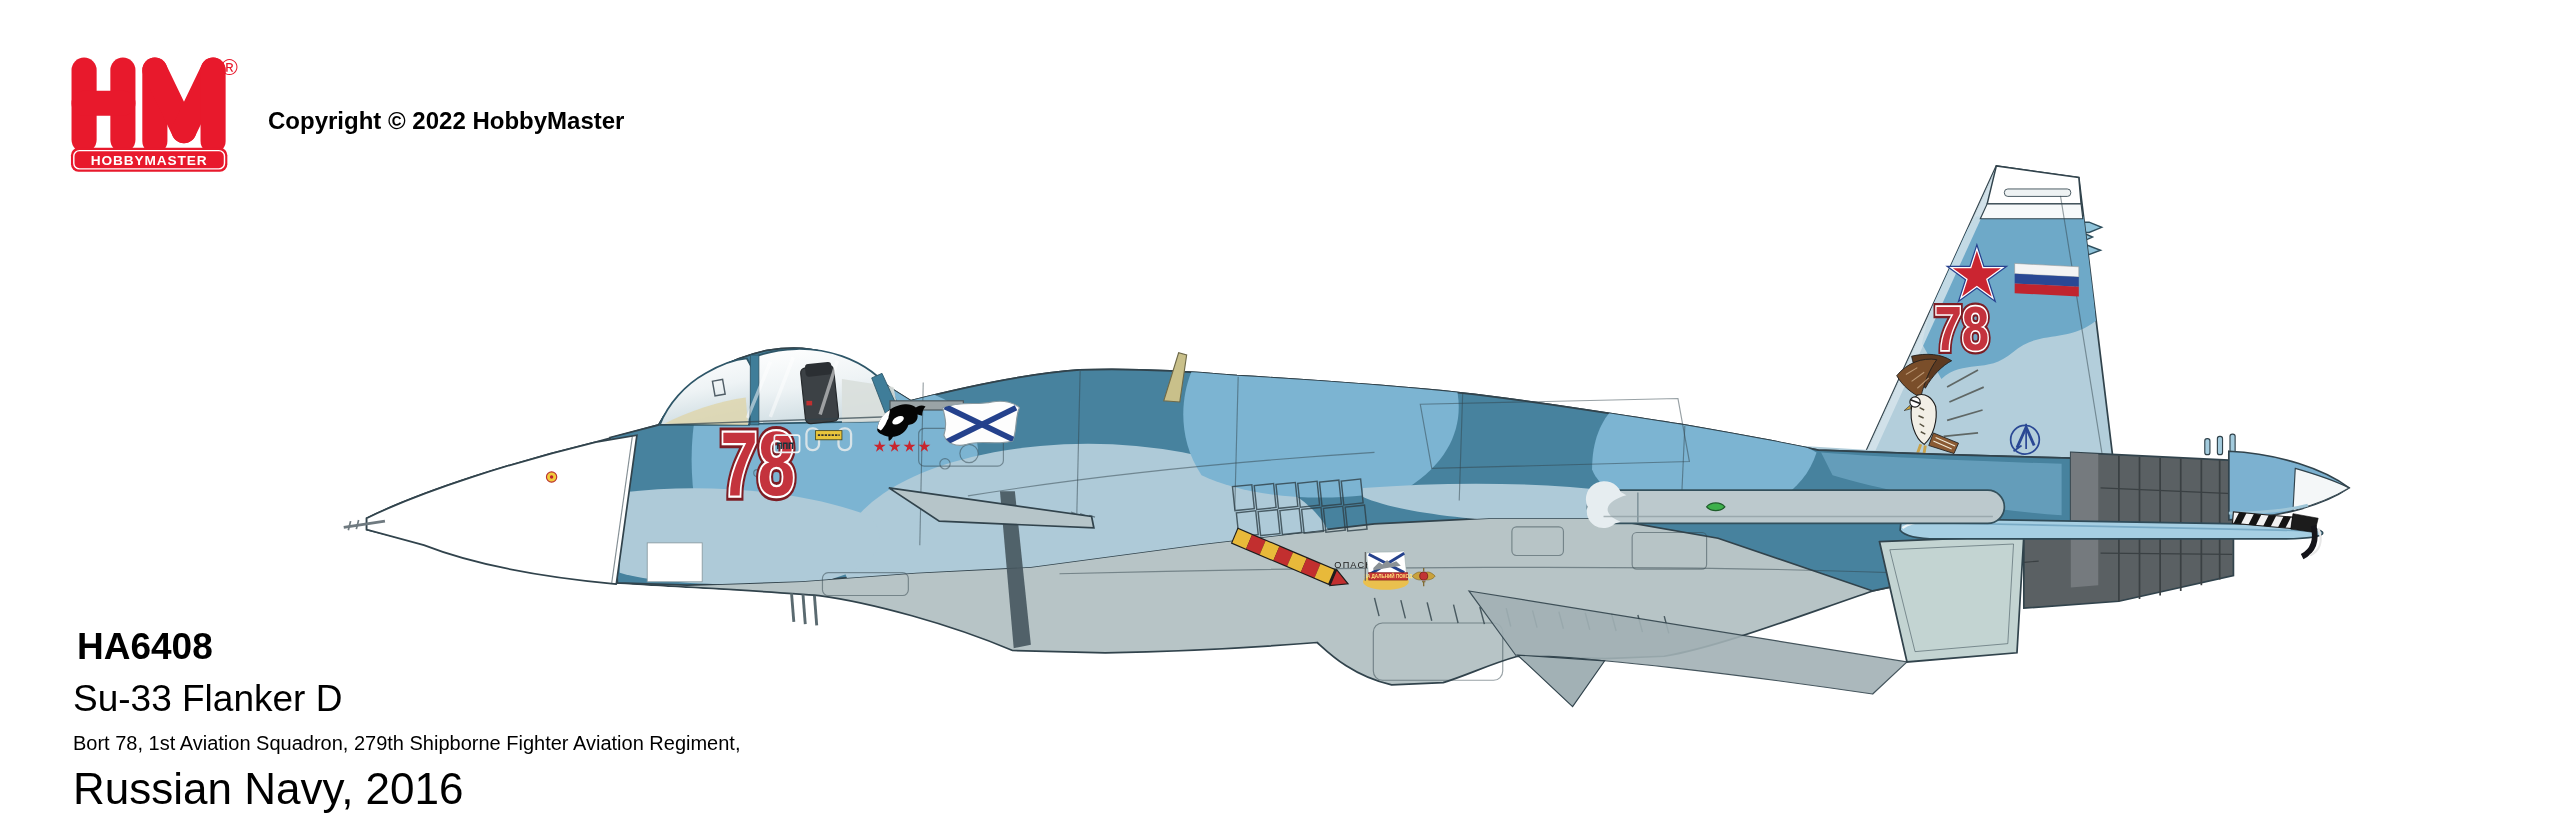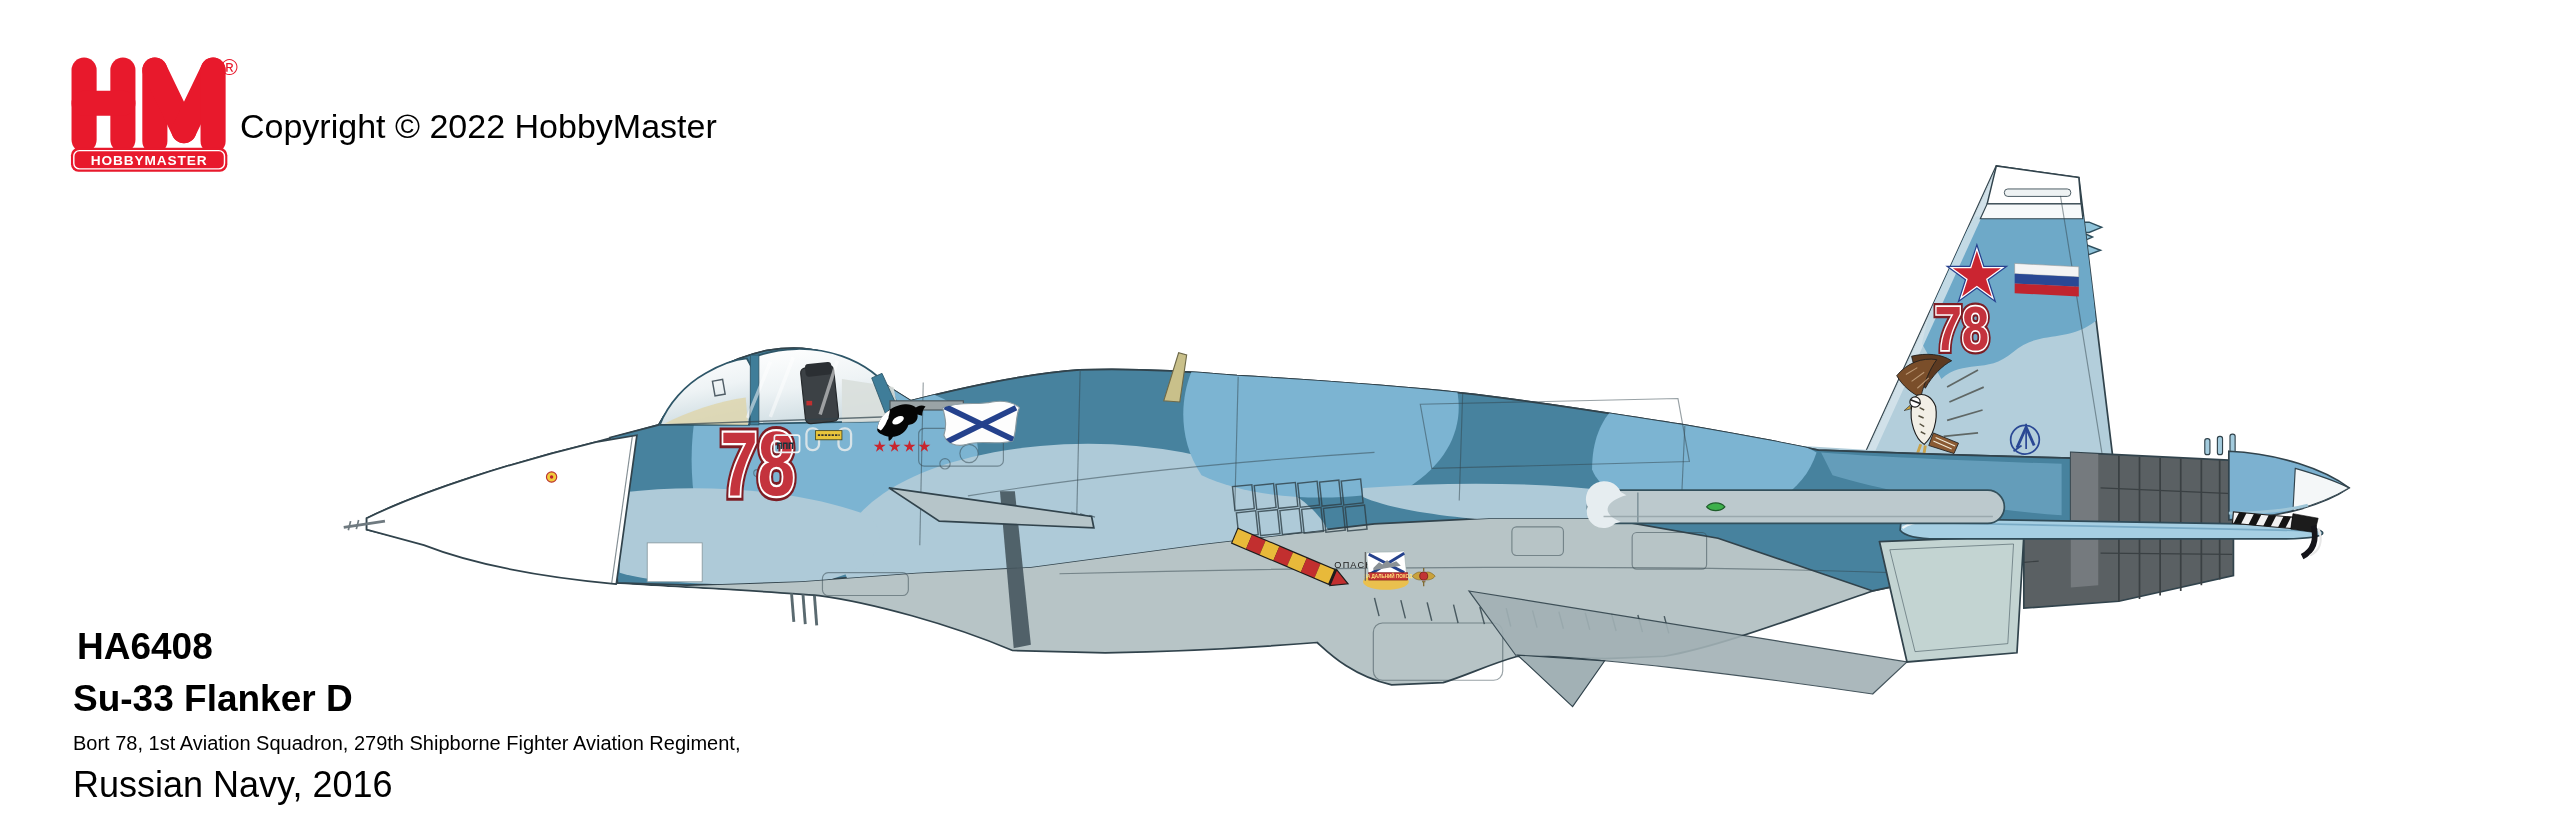--- a/index.html
+++ b/index.html
@@ -1,24 +1,24 @@
 <!DOCTYPE html>
 <html style="font-size:9.2px"><head>
 <meta charset="utf-8">
 <style>
   html,body{margin:0;padding:0;background:#ffffff;}
   body{font-family:"Liberation Sans", sans-serif;}
   .stage{position:relative;width:2576px;height:816px;background:#fff;overflow:hidden;}
-  .copyright{position:absolute;left:240px;top:107px;font-size:34px;color:#000;letter-spacing:0px;white-space:nowrap;}
+  .copyright{position:absolute;left:268px;top:107px;font-size:24px;color:#000;letter-spacing:0px;white-space:nowrap;font-weight:bold;}
   .logo-wrap{position:absolute;left:70px;top:53px;width:172px;height:121px;}
   .footer{position:absolute;left:73px;top:628px;line-height:1.0;color:#000;}
   .footer .l1{font-size:37px;font-weight:bold;margin:0 0 15px 4px;white-space:nowrap;}
-  .footer .l2{font-size:37px;font-weight:bold;margin:0 0 16px 0;white-space:nowrap;}
+  .footer .l2{font-size:37px;font-weight:normal;margin:0 0 16px 0;white-space:nowrap;}
   .footer .l3{font-size:20px;font-weight:normal;margin:0 0 13.7px 0;white-space:nowrap;}
-  .footer .l4{font-size:36px;font-weight:normal;margin:0;white-space:nowrap;}
+  .footer .l4{font-size:44px;font-weight:normal;margin:0;white-space:nowrap;}
   .aircraft-svg{position:absolute;left:0;top:0;width:2576px;height:816px;}
   svg text{font-family:"Liberation Sans", sans-serif;}
   .panelline{stroke:#31434c;stroke-width:2;fill:none;opacity:.5;}
 </style>
 </head>
 <body>
 
 <div class="stage">
 
   <div class="logo-wrap">

